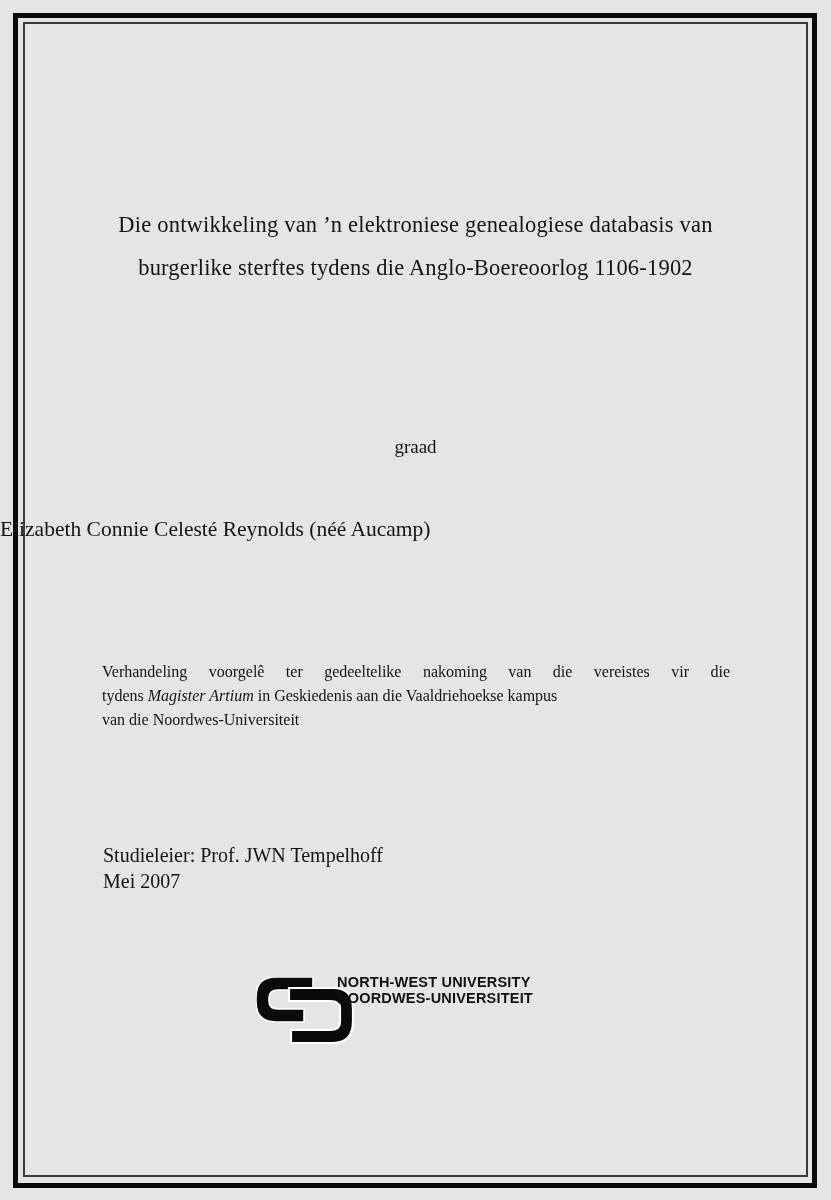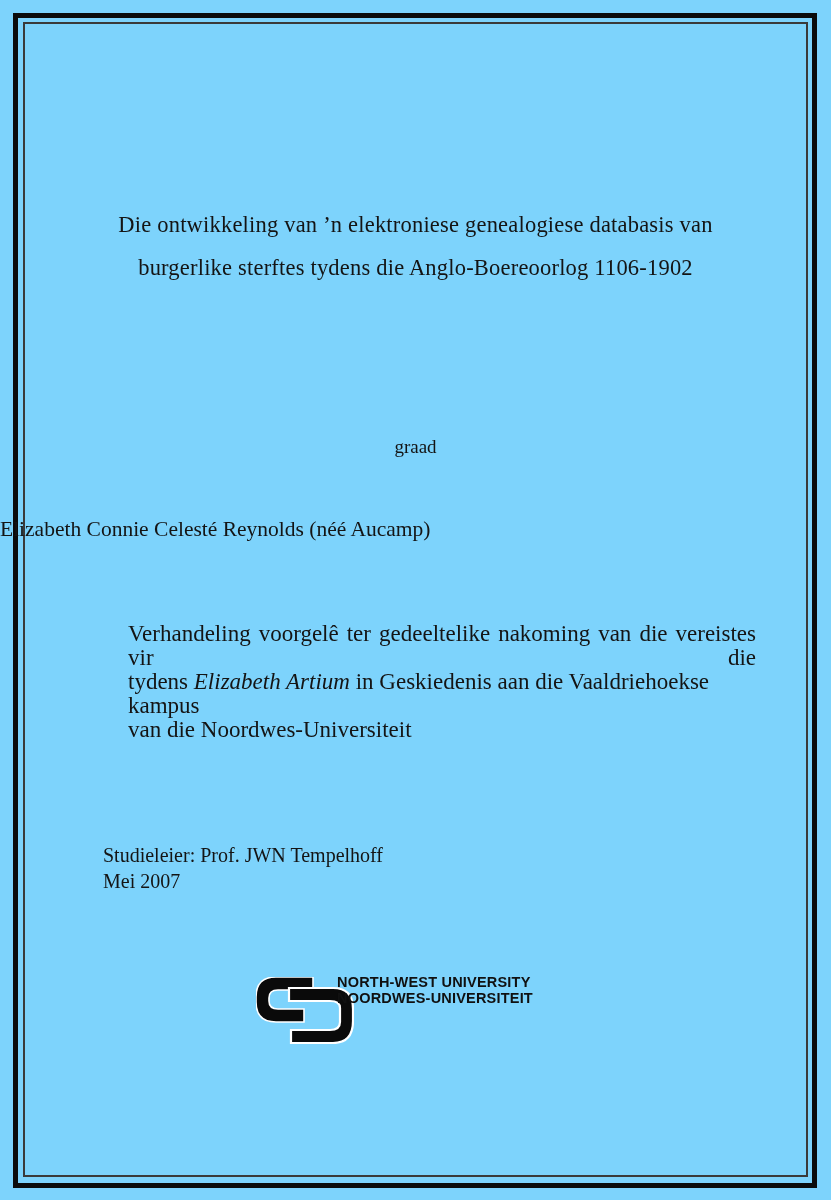--- a/index.html
+++ b/index.html
@@ -6,21 +6,21 @@
   html, body { background: #ffffff; }
   body {
     width: 831px; height: 1200px;
     font-family: "Liberation Serif", serif;
     color: #141414;
     position: relative;
     overflow: hidden;
   }
   .page {
     position: absolute; inset: 0;
-    background: #7dd3fc;
+    background: #e5e5e5;
   }
   
   .frame-outer {
     position: absolute;
     left: 13px; top: 13px; right: 14px; bottom: 12px;
     border: 5px solid #0b0b0b;
   }
   .frame-inner {
     position: absolute;
     left: 23px; top: 22px; right: 23px; bottom: 23px;
@@ -41,24 +41,23 @@
     text-align: center;
     font-size: 19px;
   }
   .author {
     position: absolute;
     left: 0; right: 0; top: 517px;
     font-size: 21.5px;
   }
   .submission {
     position: absolute;
-    left: 102px; width: 628px; top: 622px;
-    font-size: 23px;
+    left: 102px; width: 628px; top: 660px;
+    font-size: 16px;
     line-height: 24px;
-    margin-left: 26px;
   }
   .submission .just {
     text-align: justify;
     text-align-last: justify;
   }
   .supervisor-block {
     position: absolute;
     left: 103px; top: 842px;
     font-size: 20px;
     line-height: 26px;
@@ -96,21 +95,21 @@
     <span>Die ontwikkeling van ’n elektroniese genealogiese databasis van</span>
     <span>burgerlike sterftes tydens die Anglo-Boereoorlog 1106-1902</span>
   </h1>
 
   <div class="byline">graad</div>
 
   <div class="author">Elizabeth Connie Celesté Reynolds (néé Aucamp)</div>
 
   <div class="submission">
     <div class="just">Verhandeling voorgelê ter gedeeltelike nakoming van die vereistes vir die</div>
-    <div><span>tydens </span><i>Elizabeth Artium</i><span> in Geskiedenis aan die Vaaldriehoekse kampus</span></div>
+    <div><span>tydens </span><i>Magister Artium</i><span> in Geskiedenis aan die Vaaldriehoekse kampus</span></div>
     <div>van die Noordwes-Universiteit</div>
   </div>
 
   <div class="supervisor-block">
     <div>Studieleier: Prof. JWN Tempelhoff</div>
     <div>Mei 2007</div>
   </div>
 
   <div class="logo">
     <svg class="logo-mark" viewBox="0 0 98 67" aria-hidden="true">

